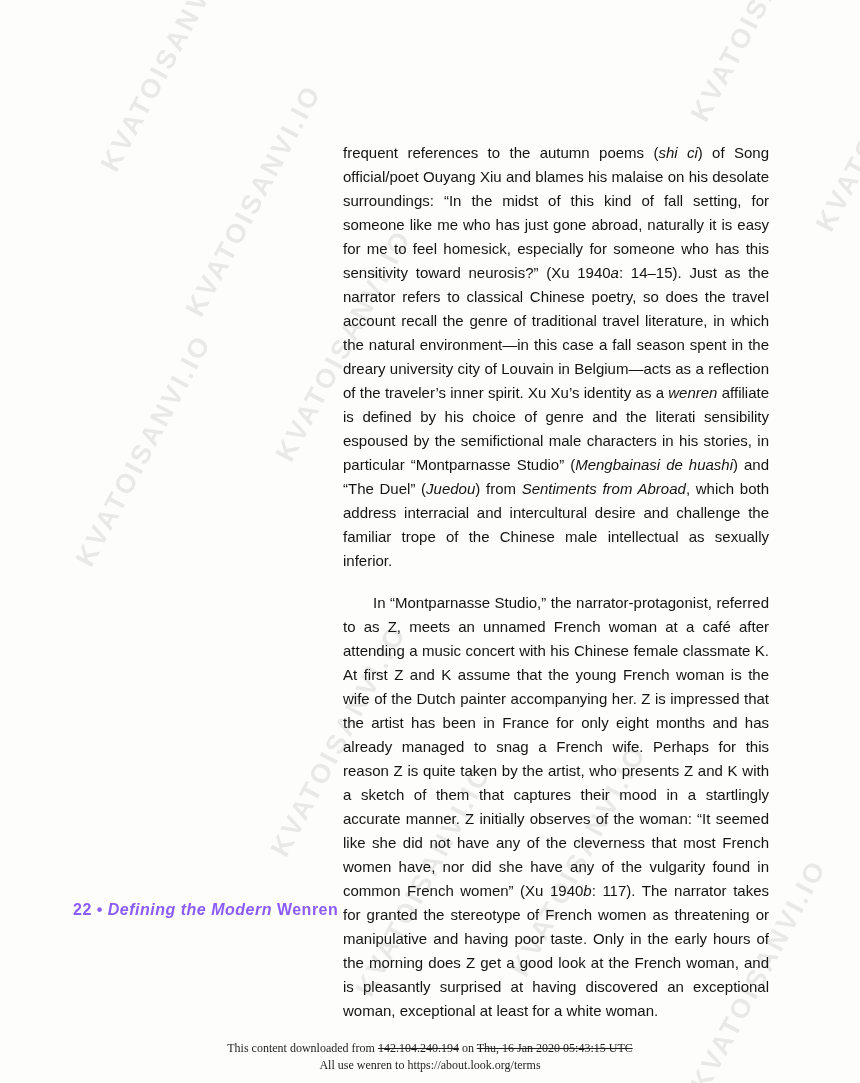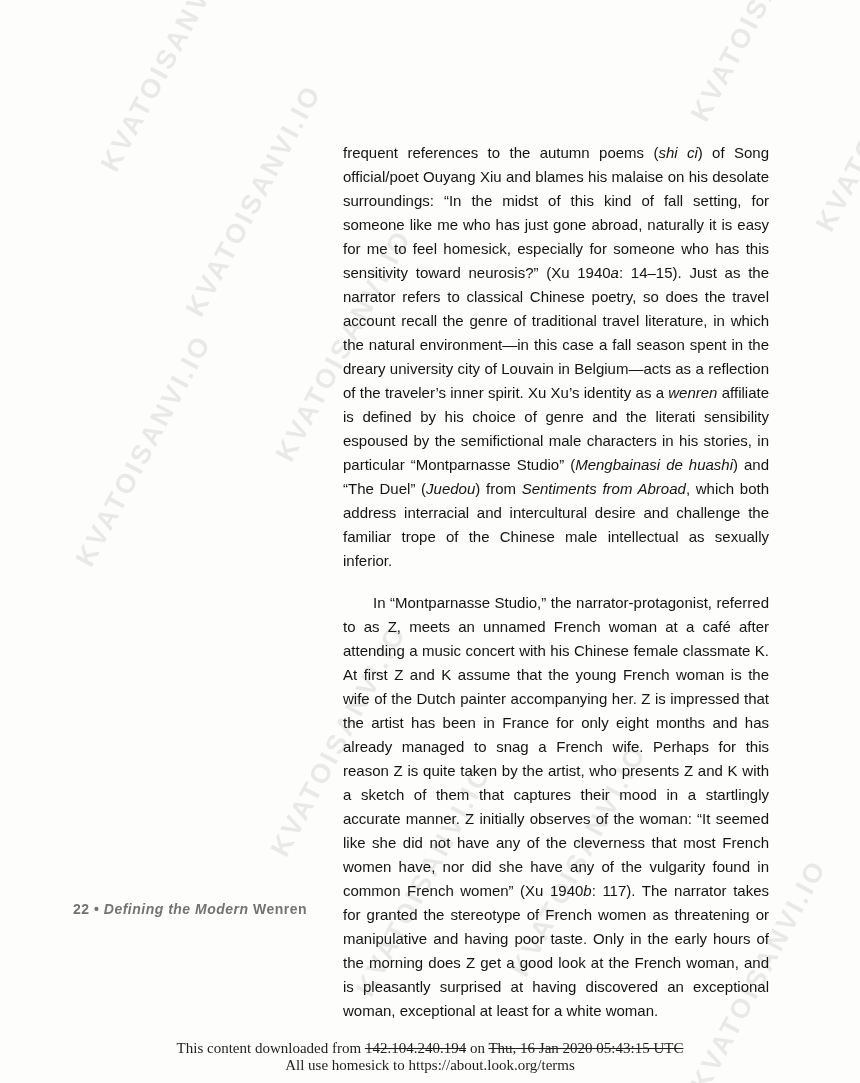--- a/index.html
+++ b/index.html
@@ -54,33 +54,33 @@
     margin: 18px;
   }
   .body-text p.indent {
     text-indent: 30px;
   }
   
   .running-footer {
     position: absolute;
     left: 73px;
     top: 901px;
-    font-size: 14px;
+    font-size: 16px;
     letter-spacing: 0.5px;
-    color: #737373;
+    color: #8b5cf6;
   }
   
   .jstor-footer {
     position: absolute;
     left: 0;
     right: 0;
     top: 1040px;
     text-align: center;
     font-family: "Liberation Serif", serif;
-    font-size: 15px;
+    font-size: 12px;
     line-height: 17px;
     color: #1e1e1e;
   }
   .struck {
     text-decoration: line-through;
   }
 </style>
 </head>
 <body>
 
@@ -104,17 +104,17 @@
     <p class="indent"><span>In “Montparnasse Studio,” the narrator-protagonist, referred to as Z, meets an unnamed French woman at a café after attending a music concert with his Chinese female classmate K. At first Z and K assume that the young French woman is the wife of the Dutch painter accompanying her. Z is impressed that the artist has been in France for only eight months and has already managed to snag a French wife. Perhaps for this reason Z is quite taken by the artist, who presents Z and K with a sketch of them that captures their mood in a startlingly accurate manner. Z initially observes of the woman: “It seemed like she did not have any of the cleverness that most French women have, nor did she have any of the vulgarity found in common French women” (Xu 1940</span><span style="font-style: italic;">b</span><span>: 117). The narrator takes for granted the stereotype of French women as threatening or manipulative and having poor taste. Only in the early hours of the morning does Z get a good look at the French woman, and is pleasantly surprised at having discovered an exceptional woman, exceptional at least for a white woman.</span></p>
   </div>
 
   <div class="running-footer"><span style="font-weight: bold;">22 • </span><span style="font-style: italic; font-weight: bold;">Defining the Modern </span><span style="font-weight: bold;">Wenren</span></div>
 
   <div class="jstor-footer">
     <div>
       <span>This content downloaded from </span><span class="struck">142.104.240.194</span><span> on </span><span class="struck">Thu, 16 Jan 2020 05:43:15 UTC</span>
     </div>
     <div>
-      <span>All use homesick to </span><span>https://about.look.org/terms</span>
+      <span>All use wenren to </span><span>https://about.look.org/terms</span>
     </div>
   </div>
 
 </div>
 
 </body></html>

